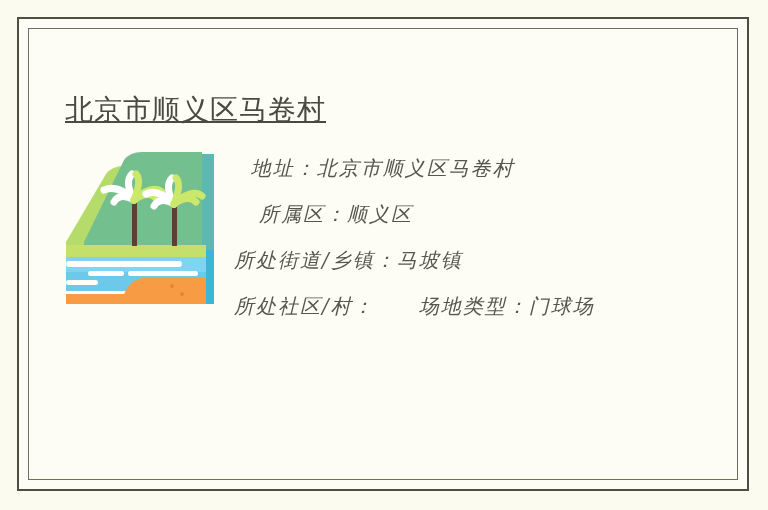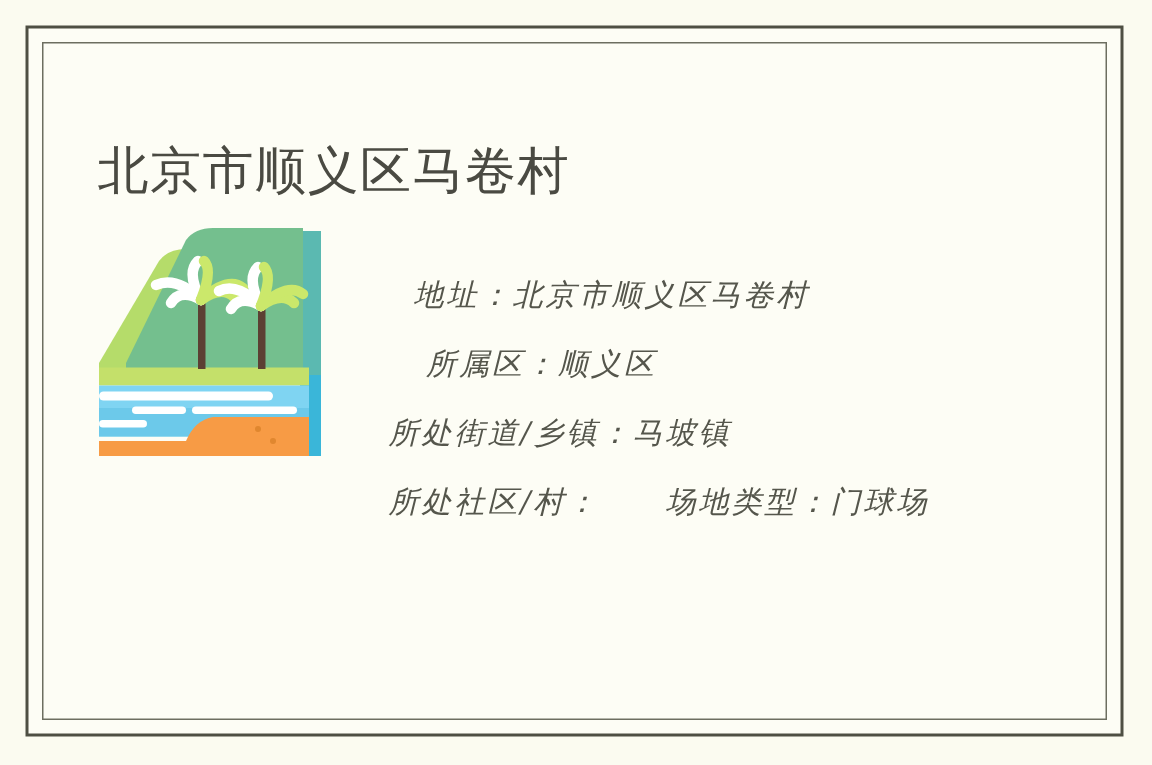--- a/index.html
+++ b/index.html
@@ -41,59 +41,59 @@
     border: 1px solid #6d6e60;
     box-sizing: border-box;
     background: #fdfdf5;
   }
 
   
   .title {
     position: absolute;
     left: 36px;
     top: 40px;
-    font-size: 34px;
+    font-size: 28px;
     line-height: 44px;
     color: #4a4a42;
     letter-spacing: 1px;
     white-space: nowrap;
     font-family: "Liberation Sans", "DejaVu Sans", sans-serif;
     font-weight: 400;
+    text-decoration: underline;
   }
 
   
   .illustration {
     position: absolute;
     left: 33px;
     top: 117px;
     width: 152px;
     height: 158px;
   }
   .illustration svg {
     display: block;
     width: 152px;
     height: 158px;
   }
 
   
   .details {
     position: absolute;
     left: 205px;
-    top: 144px;
+    top: 116px;
     width: 440px;
     font-size: 20px;
     line-height: 46px;
     color: #55564c;
     letter-spacing: 2px;
     font-family: "DejaVu Serif", "Liberation Serif", serif;
     font-style: italic;
     white-space: pre-wrap;
     word-break: break-all;
     text-align: left;
-    margin-left: 25px;
   }
 </style>
 </head>
 <body>
 
 <div class="page">
 
   <div class="frame-outer">
     <div class="frame-inner">
 

